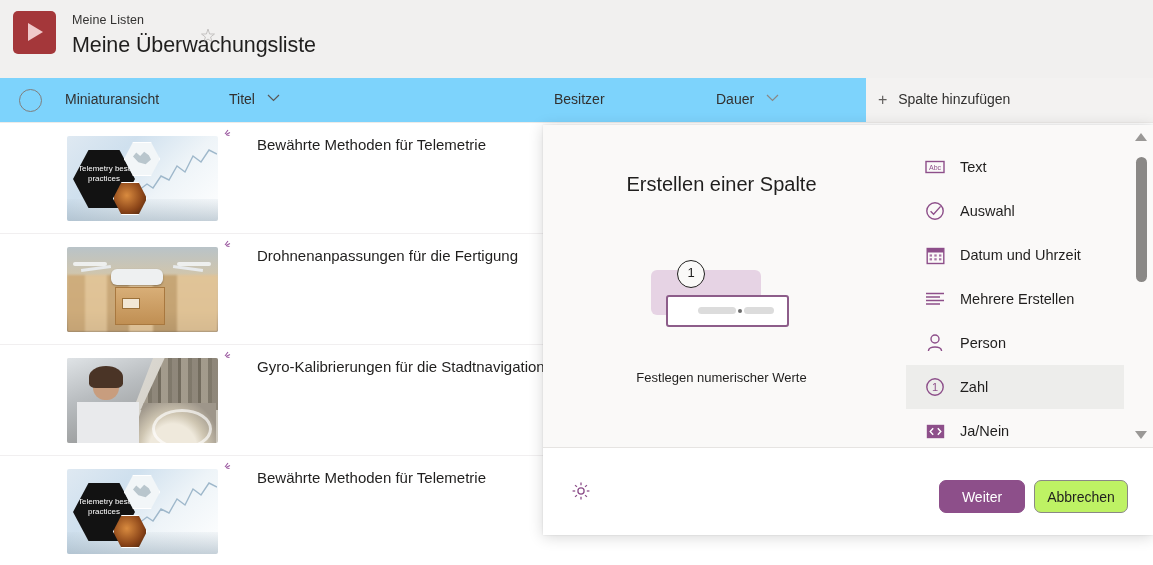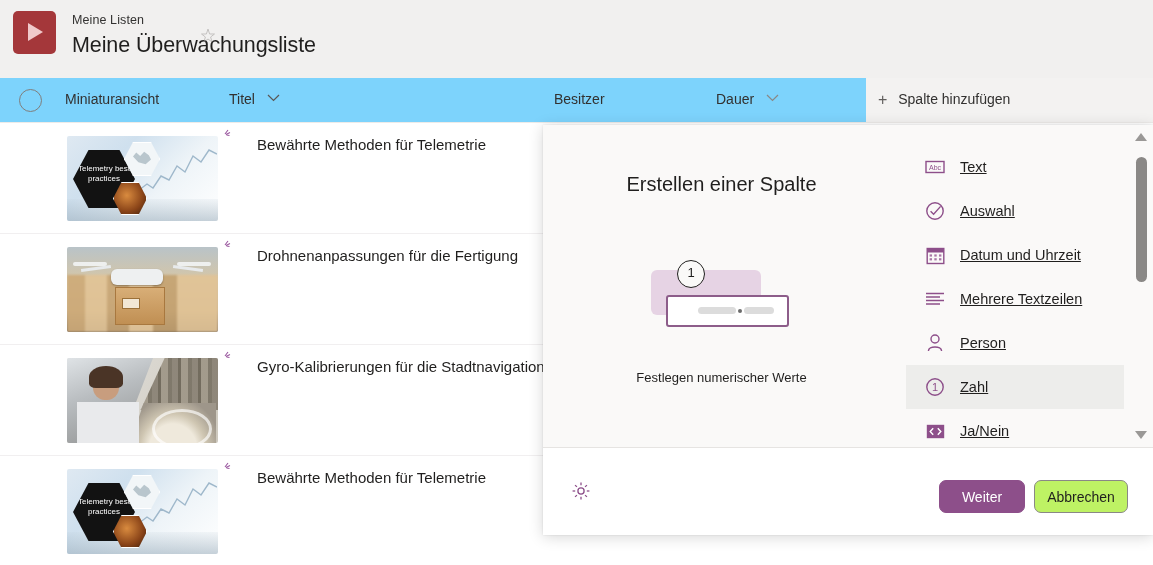--- a/index.html
+++ b/index.html
@@ -381,21 +381,20 @@
     flex: 0 0 22px;
     display: flex;
     align-items: center;
     justify-content: center;
     color: #8d4f8a;
   }
   .type-item .lbl {
     font-size: 14.5px;
     color: #201f1e;
     white-space: nowrap;
-    text-decoration: underline;
   }
 
   .vscroll {
     position: absolute;
     right: 4px; top: 4px;
     width: 16px; height: 314px;
   }
   .vscroll .track {
     position: absolute; left: 0; top: 0; width: 16px; height: 314px;
     background: #faf9f8;
@@ -633,21 +632,21 @@
           <span class="ico">
             <svg width="20" height="16" viewBox="0 0 20 16">
               <g stroke="#8d4f8a" stroke-width="1.5">
                 <line x1="1" y1="2.5" x2="19" y2="2.5"></line>
                 <line x1="1" y1="6" x2="15" y2="6"></line>
                 <line x1="1" y1="9.5" x2="19" y2="9.5"></line>
                 <line x1="1" y1="13" x2="15" y2="13"></line>
               </g>
             </svg>
           </span>
-          <span class="lbl">Mehrere Textzeilen</span>
+          <span class="lbl">Mehrere Erstellen</span>
         </div>
 
         <div class="type-item">
           <span class="ico">
             <svg width="20" height="20" viewBox="0 0 20 20">
               <circle cx="10" cy="6" r="4" fill="none" stroke="#8d4f8a" stroke-width="1.4"></circle>
               <path d="M3.4 18 C3.4 12.6 16.6 12.6 16.6 18" fill="none" stroke="#8d4f8a" stroke-width="1.4"></path>
             </svg>
           </span>
           <span class="lbl">Person</span>

